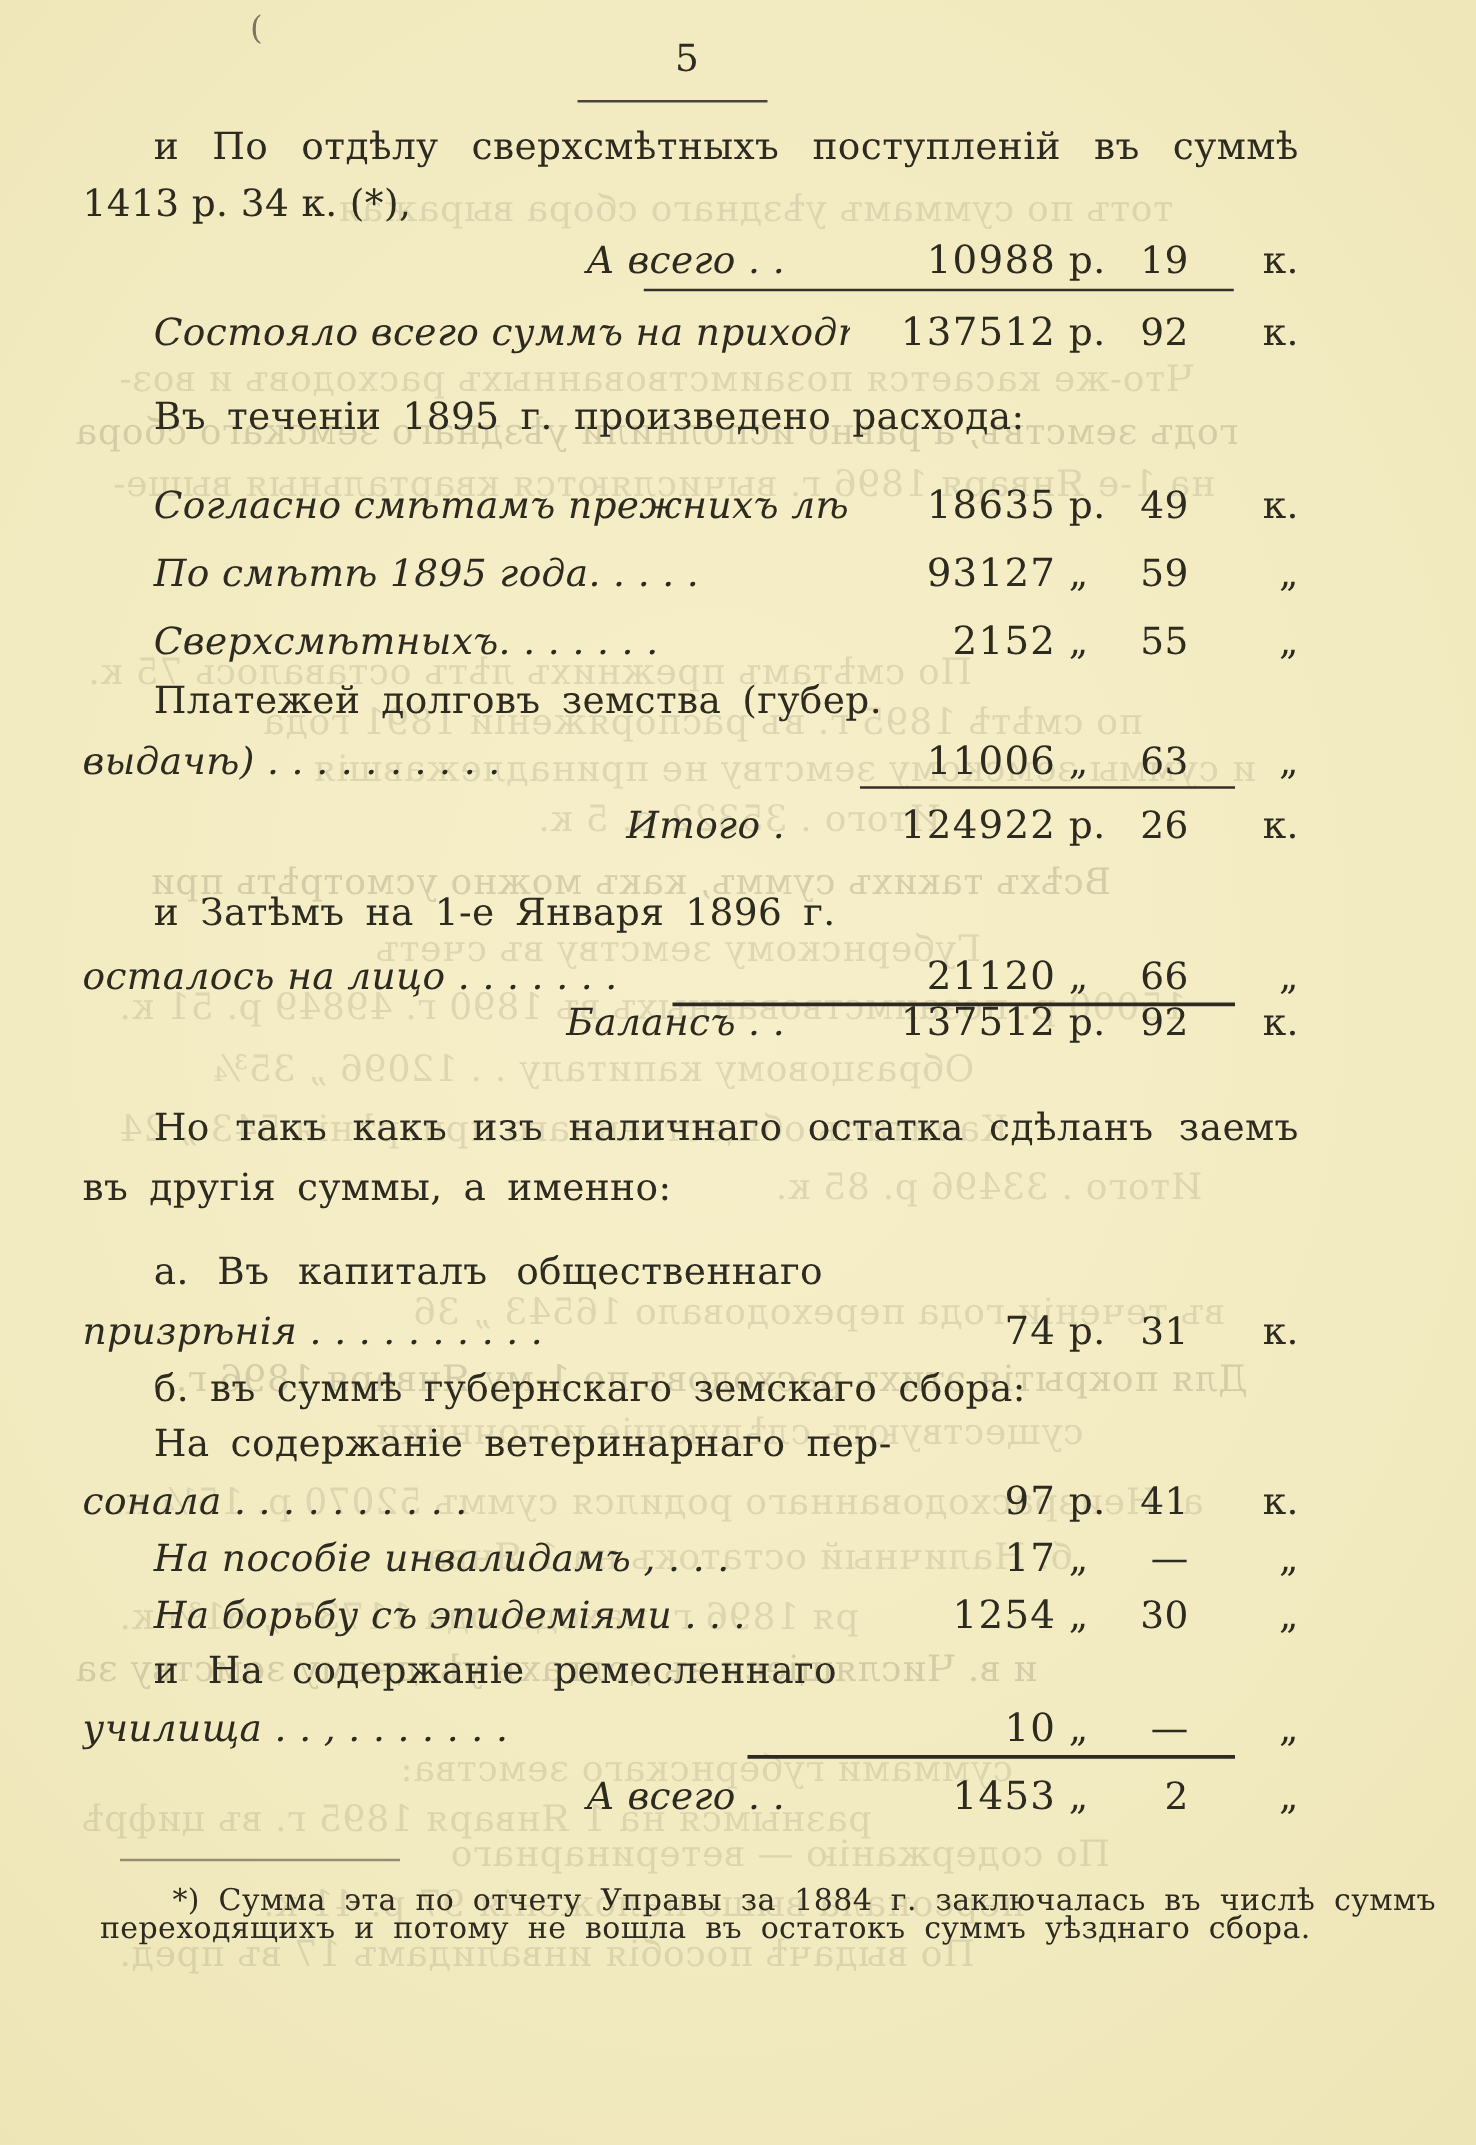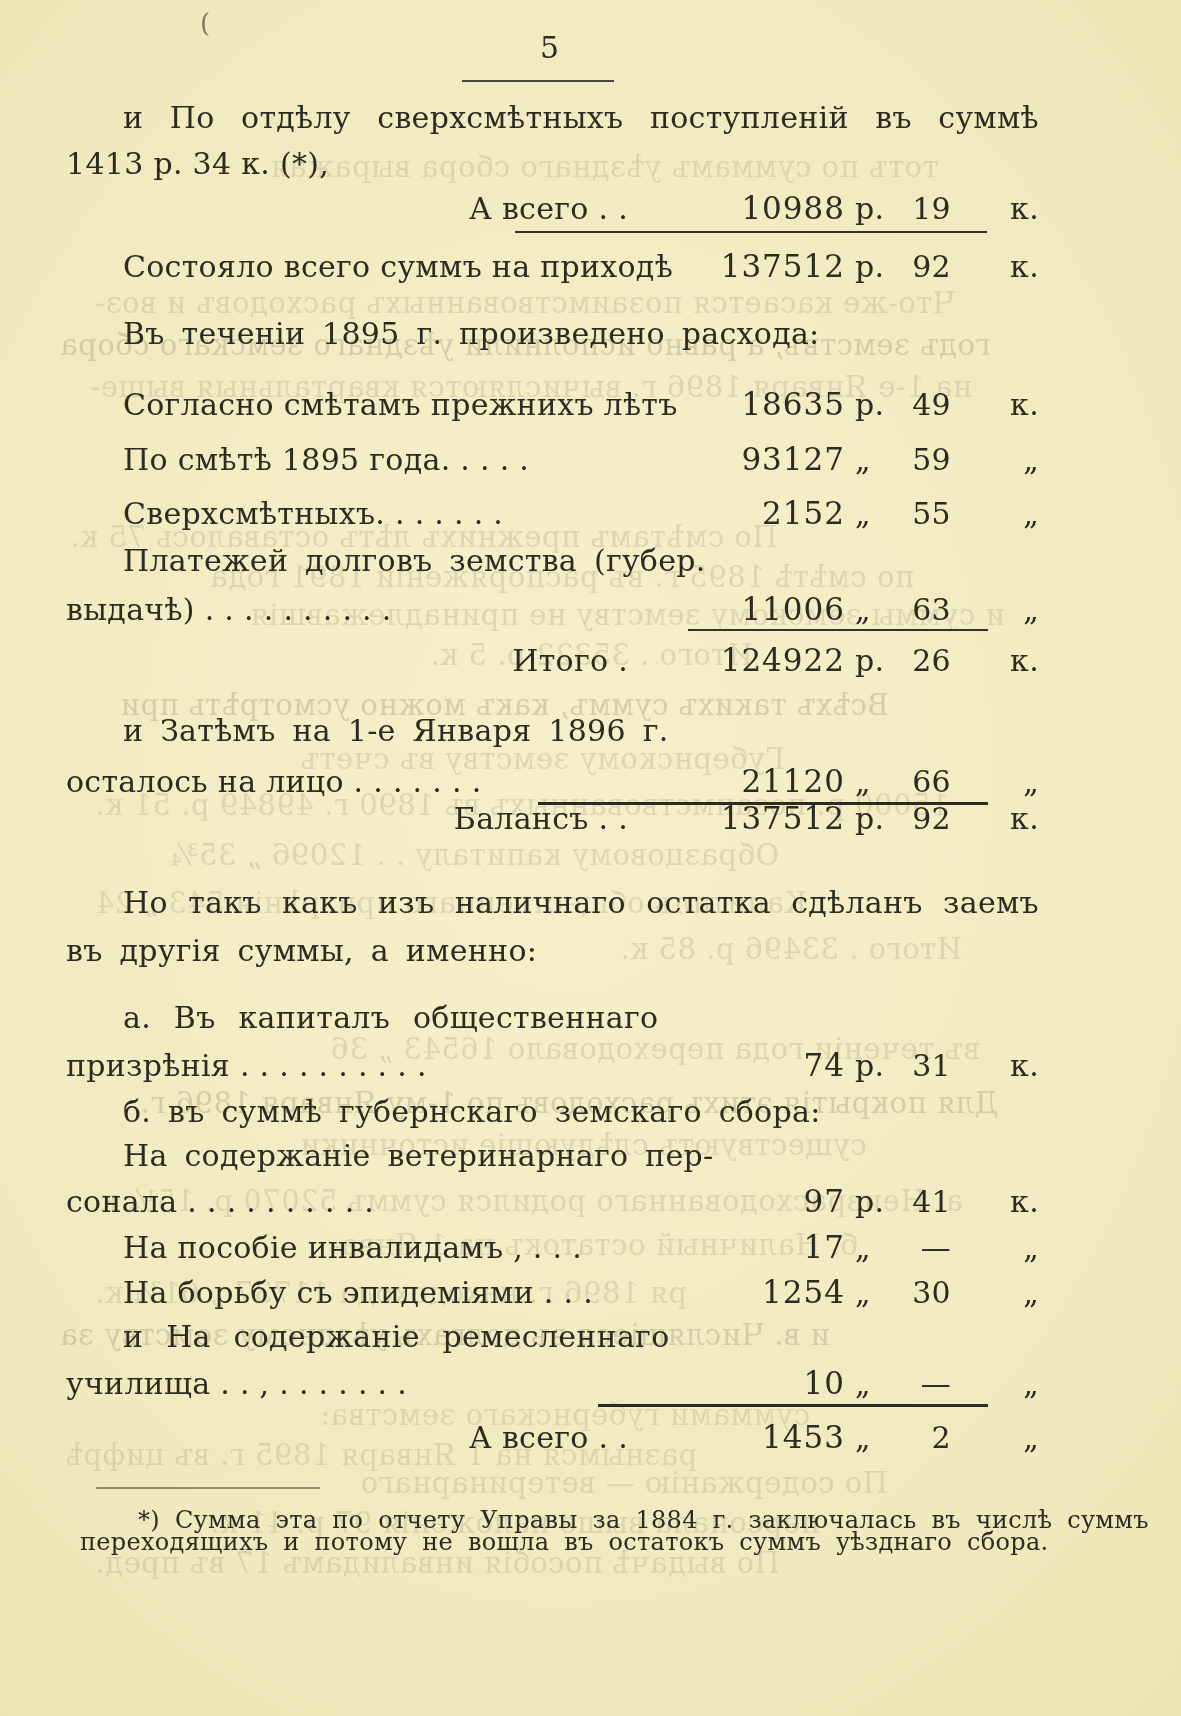--- a/index.html
+++ b/index.html
@@ -23,21 +23,21 @@
   .just{white-space:normal;text-align:justify;text-align-last:justify;}
   .ws1{word-spacing:7px;}
   .ws2{word-spacing:13px;}
   
   .row{
     position:absolute;left:66px;width:973px;
     display:flex;align-items:baseline;
     font-size:30px;line-height:40px;white-space:nowrap;
     letter-spacing:.3px;
   }
-  .row .label{flex:1;overflow:hidden;}
+  .row .label{flex:1;overflow:hidden;font-style:italic;}
   .row .label.ind{padding-left:57px;}
   .row .label.lbl-mid{text-align:right;padding-right:52px;}
   .row .num{width:165px;text-align:right;font-size:31px;letter-spacing:1px;}
   .row .cur{width:46px;text-align:left;padding-left:10px;box-sizing:border-box;}
   .row .kop{width:60px;text-align:right;font-size:30px;}
   .row .unit{width:88px;text-align:right;}
   
   .rule{position:absolute;height:0;border-top:2px solid #35312a;}
   .rule.thick{border-top:3px solid #2e2a23;}
   .rule.dashed{border-top:2px solid rgba(70,66,55,.55);}

